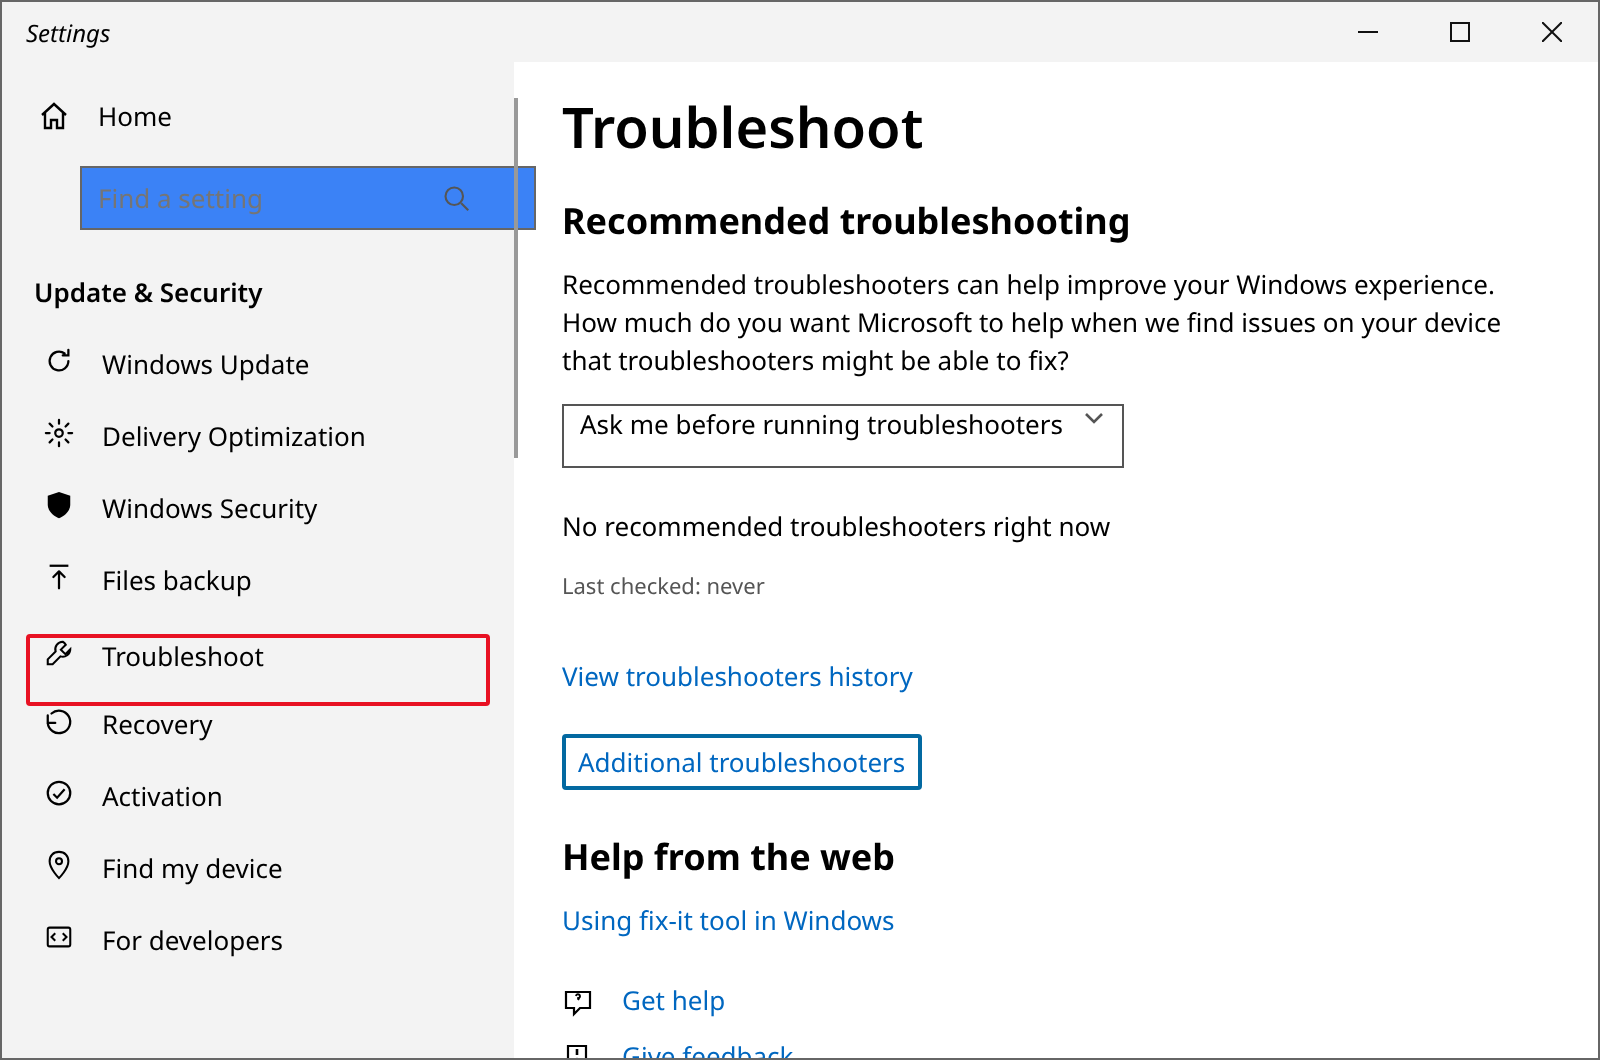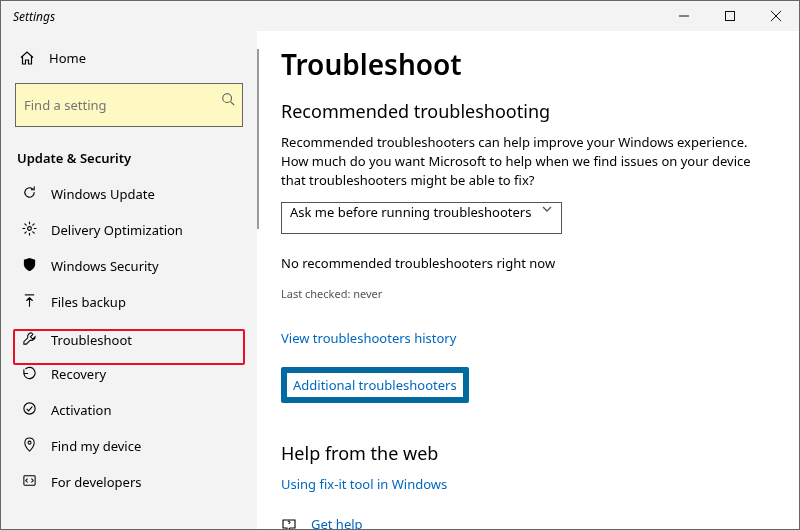--- a/index.html
+++ b/index.html
@@ -14,41 +14,41 @@
   .titlebar { height:30px; display:flex; align-items:center; padding:0 0 0 12px; background:#f3f3f3; }
   .titlebar .title { font-size:12px; flex:1;font-style:italic; }
   .winctrl { display:flex; }
   .winctrl div { width:46px; height:30px; display:flex; align-items:center; justify-content:center; color:#111;}
   .winctrl svg { width:10px; height:10px; }
   .main { flex:1; display:flex; overflow:hidden; }
   .sidebar { width:256px; background:#f3f3f3; padding:8px 14px 0 14px; display:flex; flex-direction:column; }
   .home-row { display:flex; align-items:center; gap:14px; padding:10px 4px 10px 4px; }
   .home-row .icon { width:16px; display:flex; justify-content:center; }
   .search { position:relative; margin:6px 0 16px 0; }
-  .search input { width:100%; height:44px; border:1px solid #666; background:#fef9c3; padding:0 32px 0 8px; font-family:inherit; font-size:13px; color:#333; outline:none; }
+  .search input { width:100%; height:32px; border:1px solid #666; background:#3b82f6; padding:0 32px 0 8px; font-family:inherit; font-size:13px; color:#333; outline:none;margin-left:25px; }
   .search .sicon { position:absolute; right:8px; top:0; height:32px; display:flex; align-items:center; color:#555; }
   .cat { font-weight:600; font-size:13px; padding:6px 2px 18px 2px; }
   .navlist { display:flex; flex-direction:column; }
   .nav-item { display:flex; align-items:flex-start; gap:14px; height:36px; padding:0 6px; cursor:default; }
   .nav-item .icon { width:16px; display:flex; justify-content:center; color:#000; }
   .nav-item.selected { background:#f3f3f3; }
   .redbox1 { border:2px solid #e81123; border-radius:2px; margin:0 -2px; }
   .content-wrap { flex:1; position:relative; display:flex; }
   .scrollbar-indicator { position:absolute; left:0; top:18px; width:2px; height:180px; background:#999; }
   .content { flex:1; padding:14px 22px 0 24px; overflow:hidden; }
   h1 { font-size:28px; font-weight:600; margin:0 0 16px 0; }
-  h2 { font-size:18px; font-weight:400; margin:16px 0 10px 0; }
+  h2 { font-size:18px; font-weight:700; margin:0 0 10px 0; }
   .para { font-size:13px; line-height:1.45; max-width:470px; margin:0 0 12px 0; }
   .select { display:inline-flex; align-items:flex-start; border:1px solid #555; height:32px; padding:0 8px; gap:10px; font-size:13px; margin-bottom:20px; }
   .select .chev { display:flex; align-items:center; }
   .status-line { font-size:13px; margin-bottom:14px; }
   .status-sub { font-size:11px; color:#555; margin-bottom:28px; }
   .link { color:#0067c0; font-size:13px; cursor:pointer; }
   .linkblock { margin-bottom:20px; }
-  .redbox2 { display:inline-block; border:6px solid #0369a1; padding:3px 6px; border-radius:2px; margin-bottom:22px; }
+  .redbox2 { display:inline-block; border:2px solid #0369a1; padding:3px 6px; border-radius:2px; margin-bottom:22px; }
   .actionrow { display:flex; align-items:flex-end; gap:14px; margin-bottom:10px; }
   .actionrow .aicon { width:16px; display:flex; justify-content:center; color:#000; }
 </style>
 </head>
 <body>
 
 <div class="titlebar">
   <div class="title">Settings</div>
   <div class="winctrl">
     <div>

